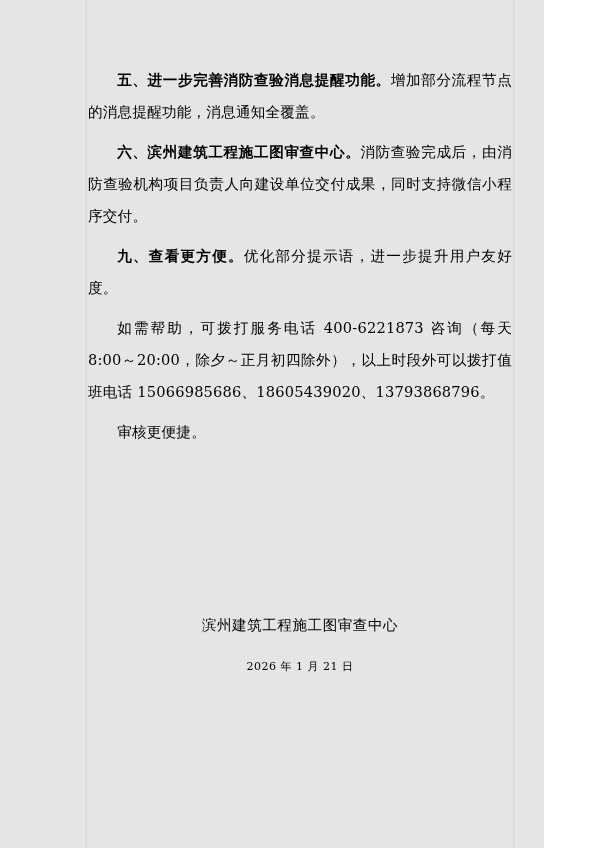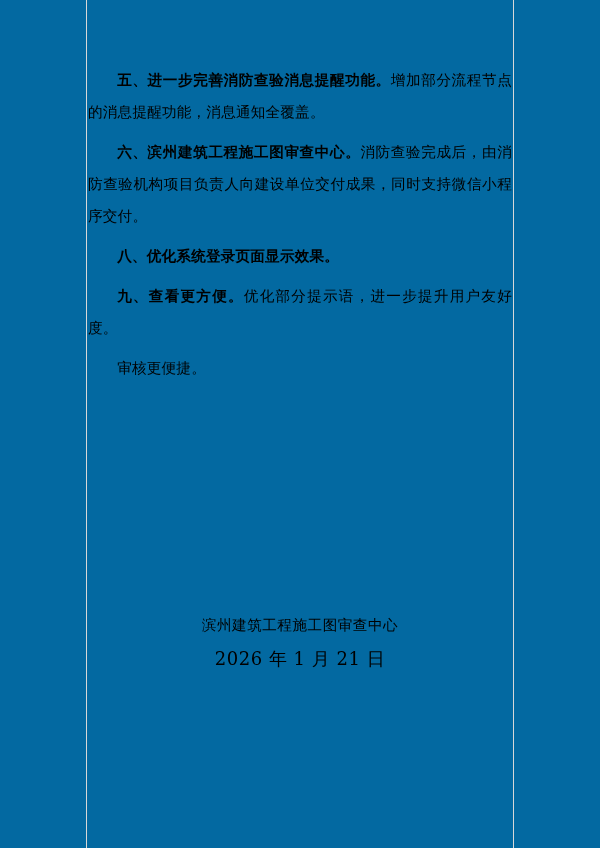--- a/index.html
+++ b/index.html
@@ -11,23 +11,23 @@
     width: 600px;
     height: 848px;
     position: relative;
     font-family: "DejaVu Serif", "Liberation Serif", serif;
     color: #000000;
     overflow: hidden;
   }
   .page {
     position: absolute;
     left: 0; top: 0;
-    width: 600px;
+    width: 544px;
     height: 848px;
-    background: #0369a1;
+    background: #e5e5e5;
   }
   
   .rule {
     position: absolute;
     top: 0;
     width: 1px;
     height: 848px;
     background: #d8d8d8;
   }
   .rule.left { left: 86px; }
@@ -57,43 +57,44 @@
     top: 608px;
     width: 424px;
     text-align: center;
   }
   .signature .line {
     font-size: 14.6px;
     line-height: 34px;
     letter-spacing: 0.5px;
   }
   .signature .date {
-    font-size: 18px;
+    font-size: 11px;
     line-height: 34px;
     letter-spacing: 0.5px;
+    margin-top: 8px;
   }
 </style>
 </head>
 <body>
 
 <div class="page">
   <div class="rule left"></div>
   <div class="rule right"></div>
 
   <div class="content">
 
     <p class="indent"><span class="bold">五、进一步完善消防查验消息提醒功能。</span><span>增加部分流程节点的消息提醒功能，消息通知全覆盖。</span></p>
 
     <p class="indent"><span class="bold">六、滨州建筑工程施工图审查中心。</span><span>消防查验完成后，由消防查验机构项目负责人向建设单位交付成果，同时支持微信小程序交付。</span></p>
 
 
-    <p class="indent"><span class="bold">八、优化系统登录页面显示效果。</span><span></span></p>
 
     <p class="indent"><span class="bold">九、查看更方便。</span><span>优化部分提示语，进一步提升用户友好度。</span></p>
 
+    <p class="indent"><span>如需帮助，可拨打服务电话 400-6221873 咨询（每天 8:00～20:00，除夕～正月初四除外），以上时段外可以拨打值班电话 15066985686、18605439020、13793868796。</span></p>
 
     <p class="indent"><span>审核更便捷。</span></p>
 
   </div>
 
   <div class="signature">
     <div class="line">滨州建筑工程施工图审查中心</div>
     <div class="date">2026 年 1 月 21 日</div>
   </div>
 </div>

